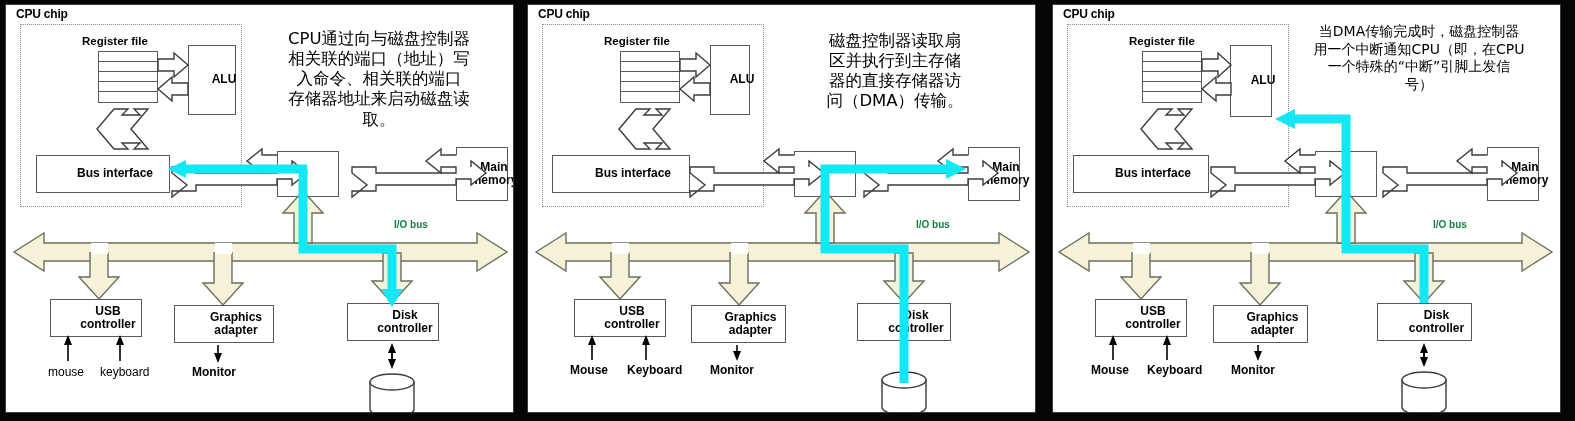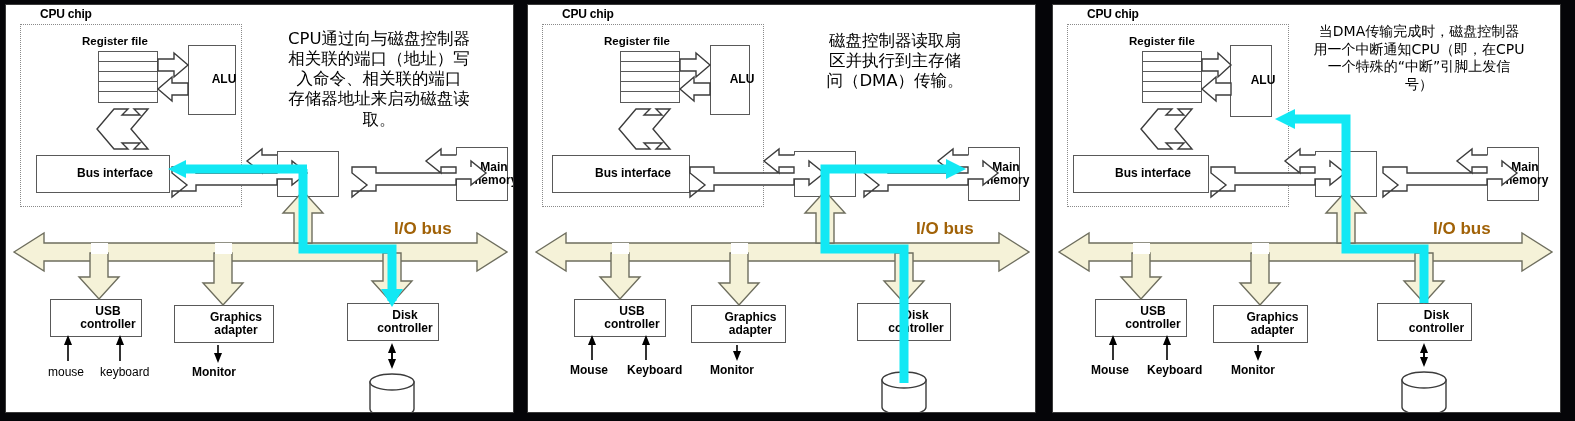--- a/index.html
+++ b/index.html
@@ -21,21 +21,20 @@
   }
   #panel1{left:5px;}
   #panel2{left:527px;}
   #panel3{left:1052px;}
 
   
   .cpu-label{
     position:absolute;left:10px;top:2px;
     font-size:12px;font-weight:bold;color:#000;
     letter-spacing:-0.2px;
-    margin-left:24px;
   }
   .cpu-chip{
     position:absolute;left:14px;top:19px;
     width:222px;height:183px;
     border:1px dotted #8a8a8a;
     box-sizing:border-box;
   }
 
   .blk{
     position:absolute;
@@ -62,21 +61,21 @@
   }
   .regfile i{
     display:block;height:20%;
     border-bottom:1.2px solid #595959;
     box-sizing:border-box;
   }
   .regfile i:last-child{border-bottom:none;}
 
   .io-bus-label{
     position:absolute;
-    font-size:17px;font-weight:bold;color:#a16207;
+    font-size:10px;font-weight:bold;color:#15803d;
     white-space:nowrap;
   }
   .lbl{
     position:absolute;
     font-size:12px;font-weight:bold;color:#000;
     white-space:nowrap;
   }
 
   .cap{
     position:absolute;
@@ -221,20 +220,21 @@
     <div class="blk" style="left:24px;top:150px;width:138px;height:38px;">Bus interface</div>
     <div class="blk" style="left:266px;top:146px;width:62px;height:46px;"></div>
     <div class="blk" style="left:440px;top:142px;width:52px;height:54px;flex-direction:column;">
       <span>Main</span>
       <span>memory</span>
     </div>
 
     <div class="cap" style="left:262px;top:26px;width:210px;">
       <div>磁盘控制器读取扇</div>
       <div>区并执行到主存储</div>
+      <div>器的直接存储器访</div>
       <div>问（DMA）传输。</div>
     </div>
 
     <div class="io-bus-label" style="left:388px;top:214px;">I/O bus</div>
 
     <div class="blk" style="left:46px;top:294px;width:92px;height:38px;flex-direction:column;">
       <span>USB</span>
       <span>controller</span>
     </div>
     <div class="blk" style="left:163px;top:300px;width:95px;height:38px;flex-direction:column;">

